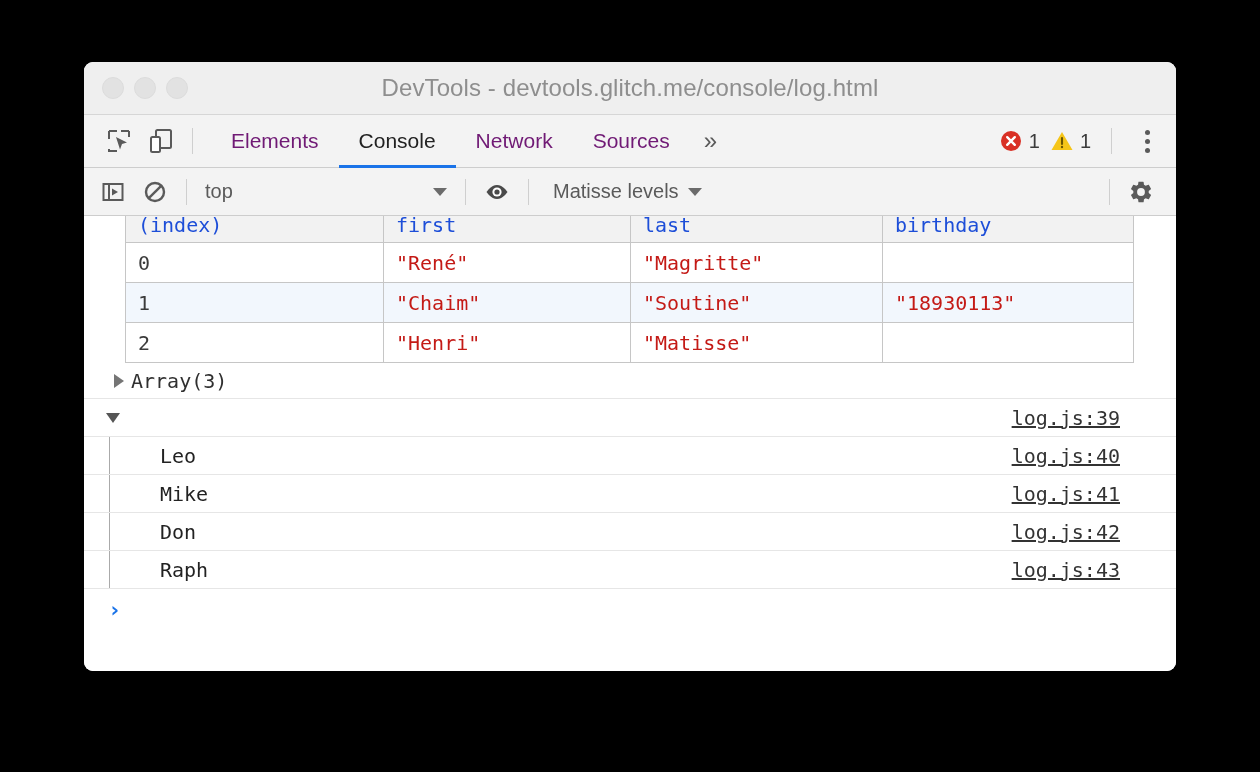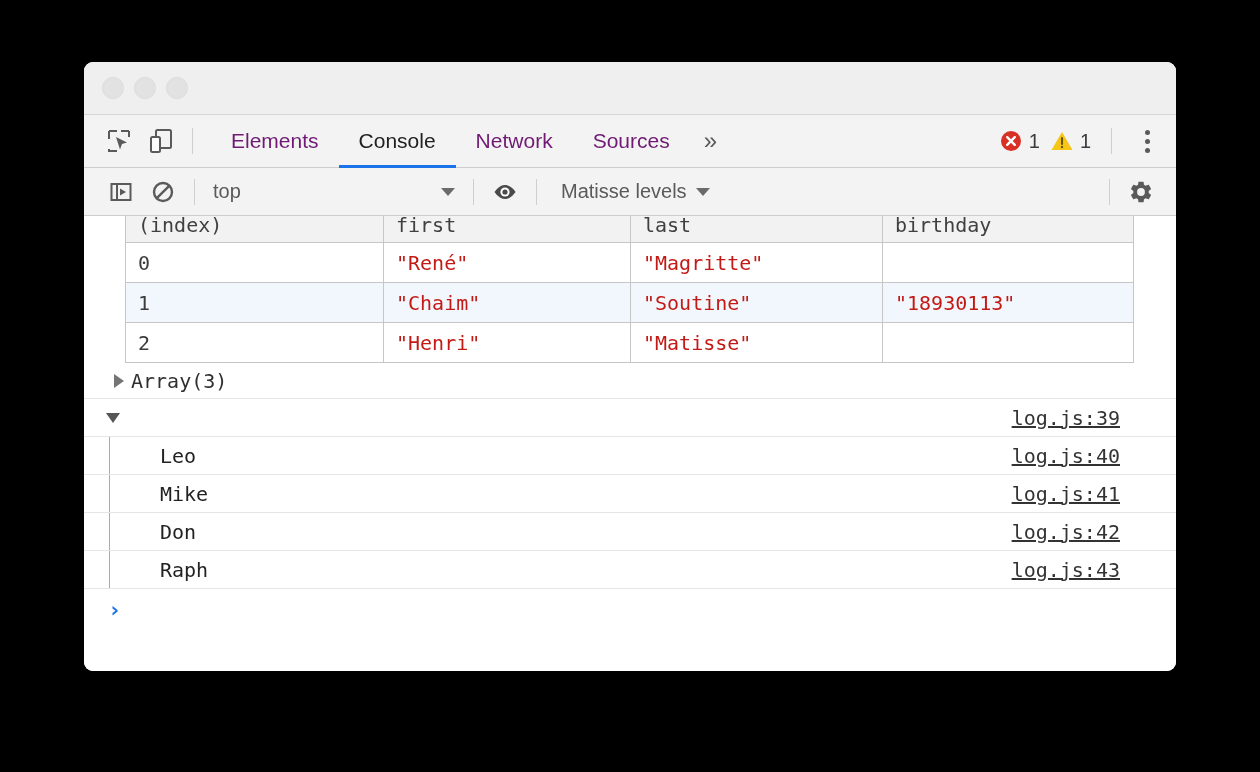--- a/index.html
+++ b/index.html
@@ -129,21 +129,21 @@
   .dots i { width: 5px; height: 5px; border-radius: 50%; background: #5a5a5a; display: block; }
 
   
   .consolebar {
     position: relative;
     height: 48px;
     background: #f3f3f3;
     border-bottom: 1px solid #cdcdcd;
     display: flex;
     align-items: center;
-    padding-left: 16px;
+    padding-left: 8px;
   }
   .ctx-select {
     display: flex;
     align-items: center;
     width: 258px;
     height: 30px;
     padding: 0 8px;
     font-size: 20px;
     color: #5a5a5a;
     cursor: pointer;
@@ -209,21 +209,21 @@
     border: 1px solid #c6c6c6;
     text-align: left;
     padding: 0 12px;
     height: 40px;
     vertical-align: middle;
     white-space: nowrap;
     overflow: hidden;
   }
   table.ctable th {
     background: #f2f2f2;
-    color: #404040;
+    color: #1d4ed8;
     font-weight: normal;
     height: 36px;
   }
   table.ctable td.idx { color: #3b3b3b; }
   table.ctable td.val { color: #c41a16; }
   table.ctable tbody tr.alt td { background: #f2f7fd; }
   .col-index { width: 258px; }
   .col-first { width: 247px; }
   .col-last  { width: 252px; }
   .col-birth { width: 251px; }
@@ -317,20 +317,21 @@
 <body>
 
 <div class="window">
 
   <div class="titlebar">
     <div class="traffic">
       <span class="light"></span>
       <span class="light"></span>
       <span class="light"></span>
     </div>
+    <div class="window-title">DevTools - devtools.glitch.me/console/log.html</div>
   </div>
 
   <div class="tabbar">
 
     <div class="tb-icon">
       <svg width="26" height="26" viewBox="0 0 26 26">
         <path d="M3 3 H11 M3 3 V11 M3 21 V23 H11 M23 3 H15 M23 3 V9" fill="none" stroke="#5a5a5a" stroke-width="2"></path>
         <path d="M10 9 L21 14.5 L16 16 L14 21.5 Z" fill="#5a5a5a"></path>
       </svg>
     </div>

